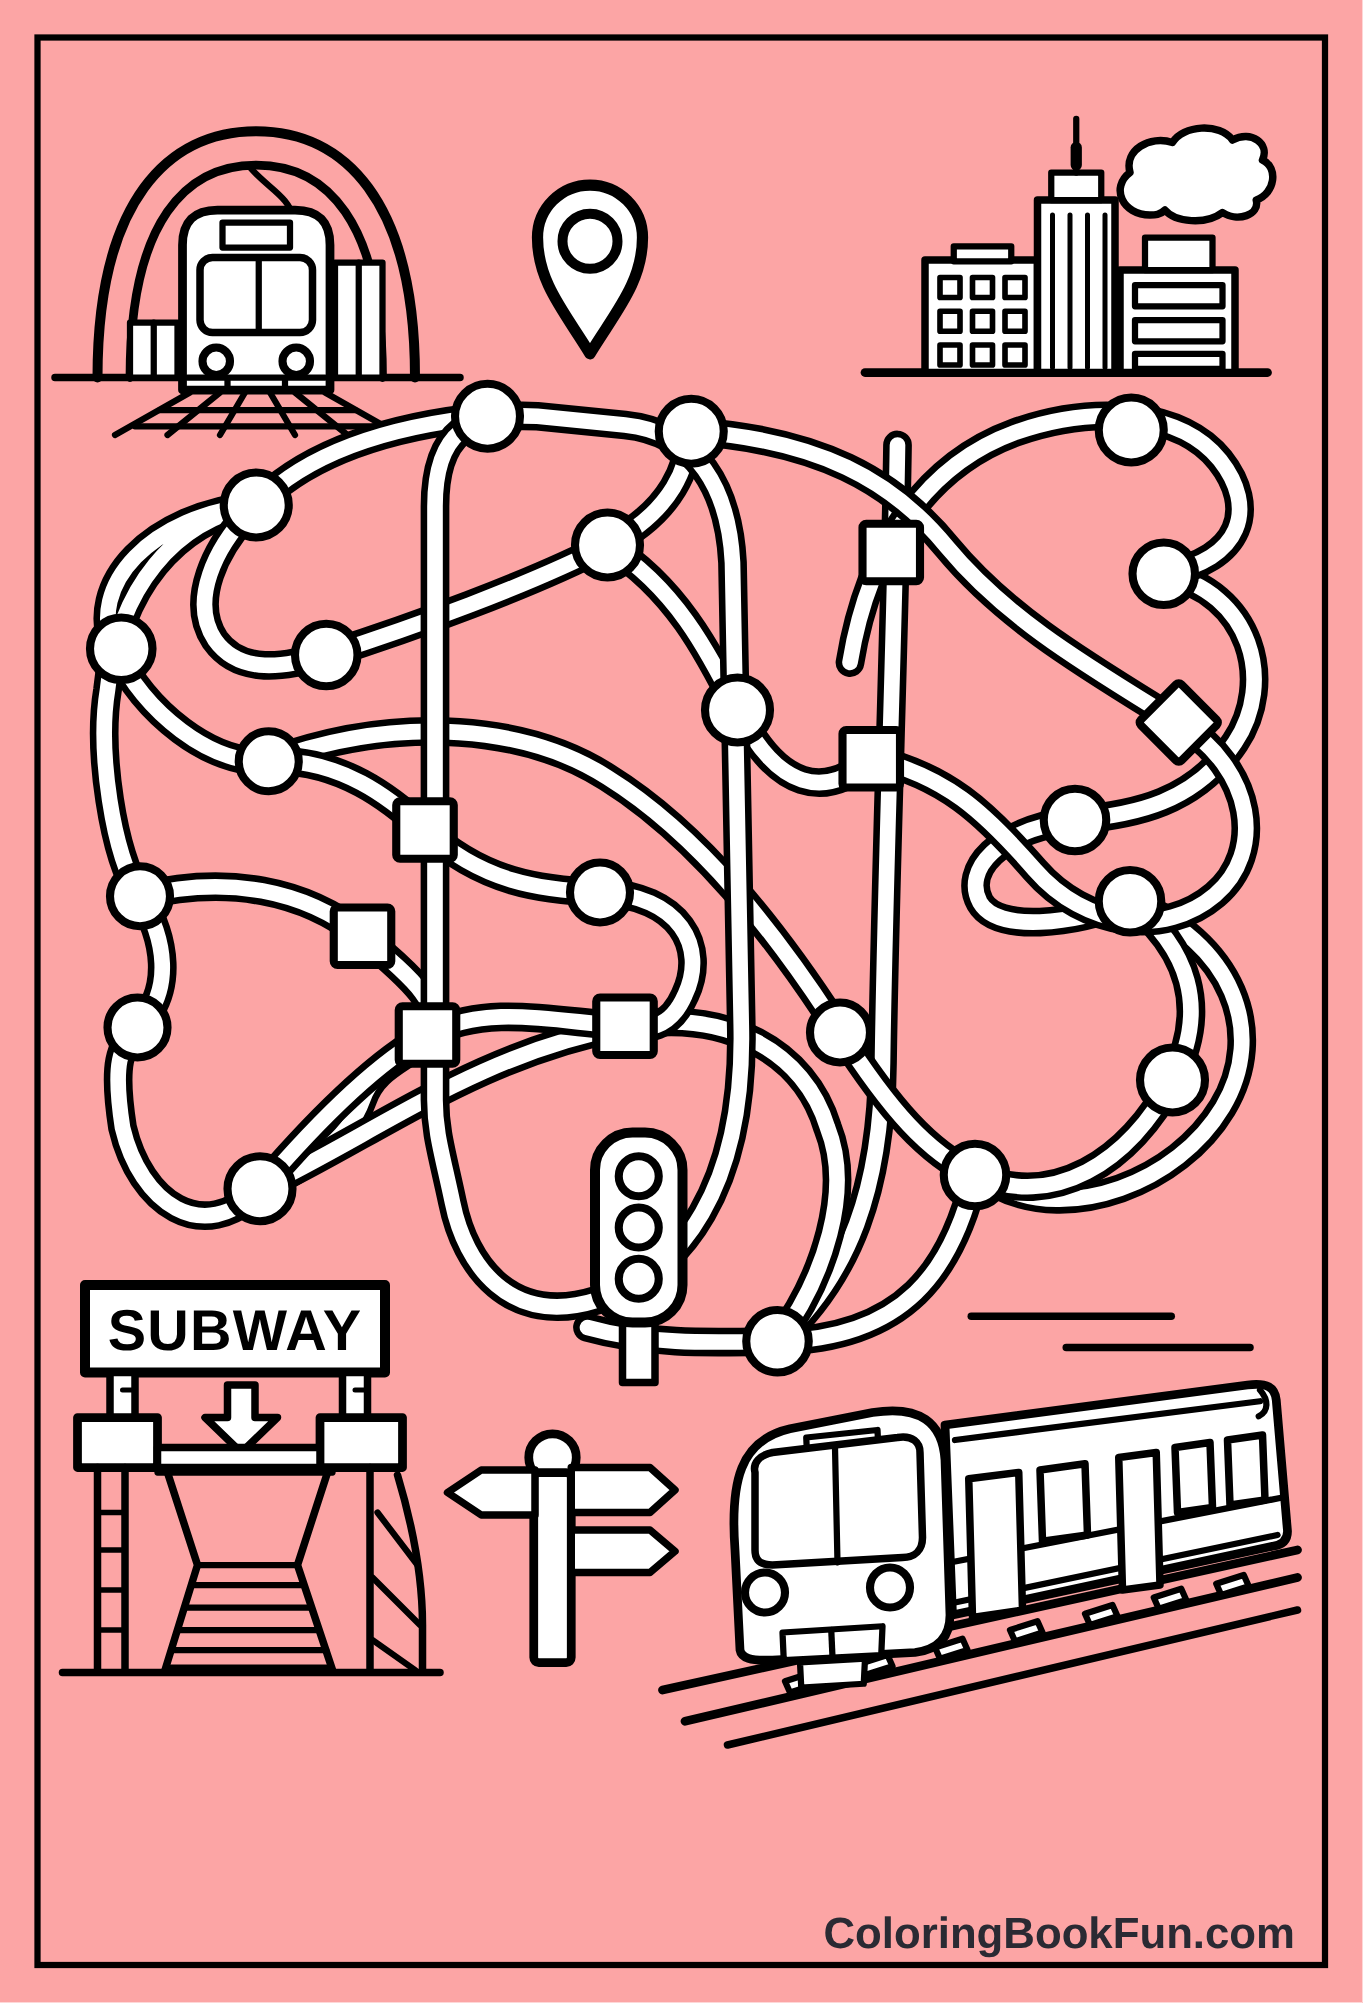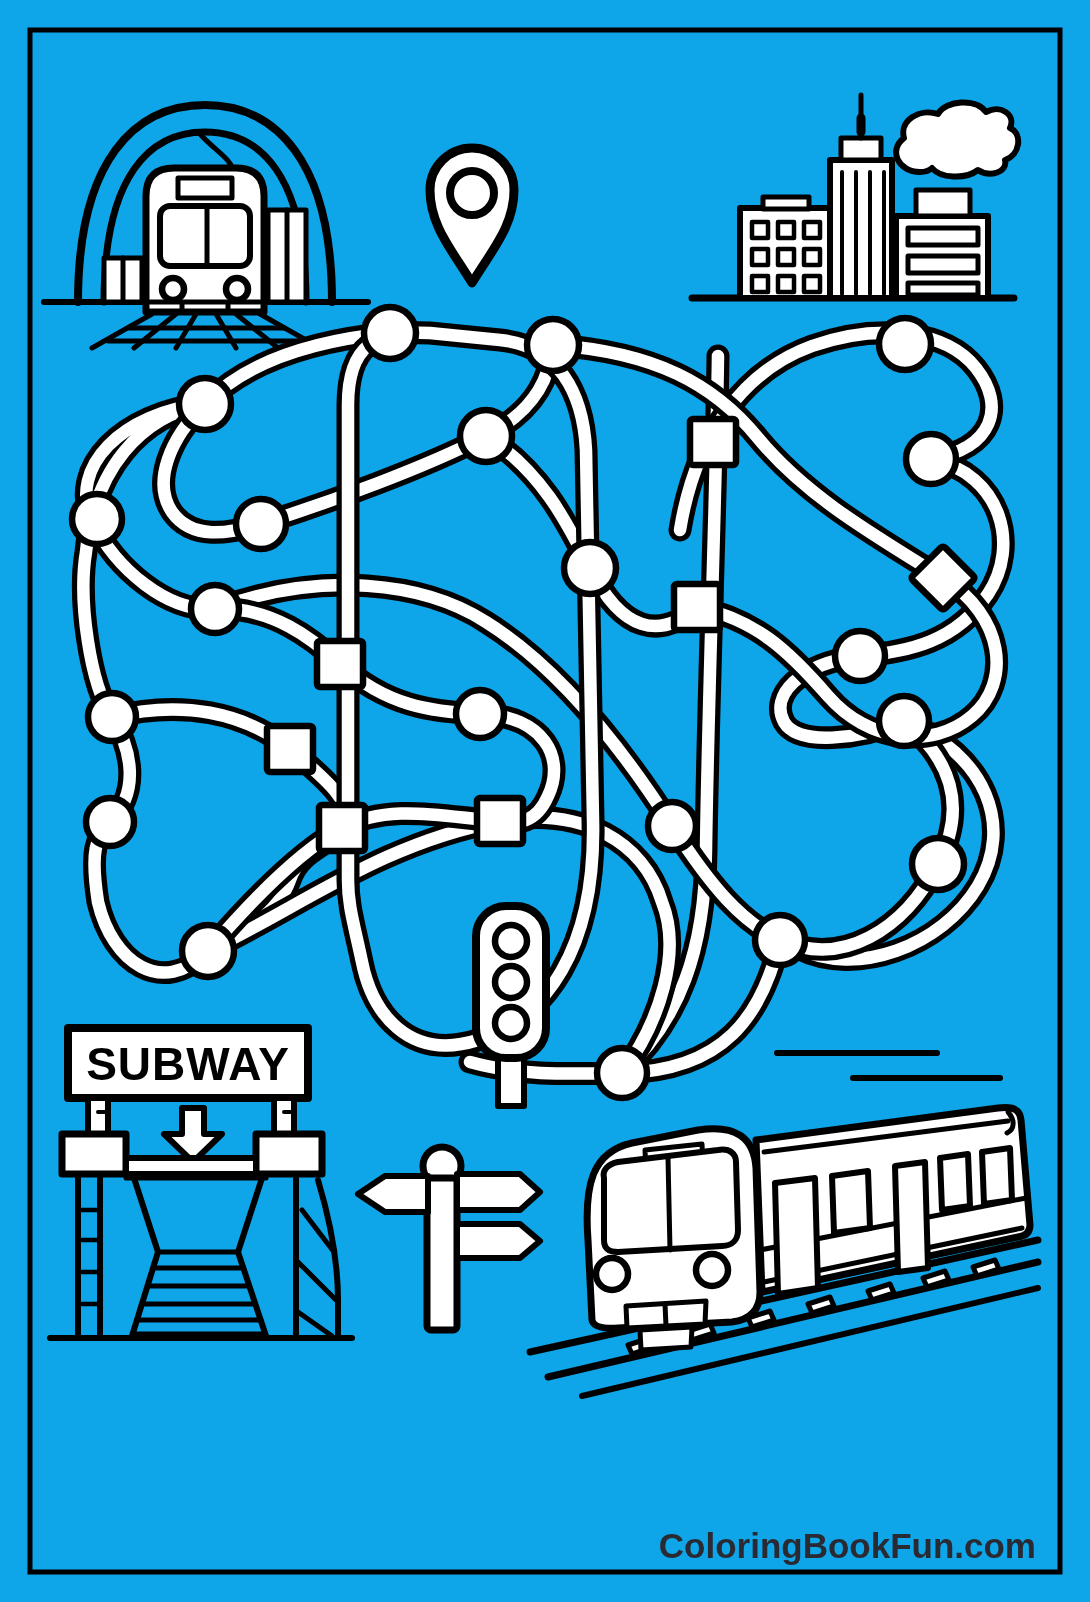--- a/index.html
+++ b/index.html
@@ -1,16 +1,16 @@
 <!DOCTYPE html>
 <html><head>
 <meta charset="utf-8">
 <style>
   html,body{margin:0;padding:0;background:#ffffff;}
-  #page{position:relative;width:1090px;height:1602px;background:#0ea5e9;overflow:hidden;
+  #page{position:relative;width:1090px;height:1602px;background:#fca5a5;overflow:hidden;
         font-family:"Liberation Sans", sans-serif;}
   svg{position:absolute;left:0;top:0;}
   .ln{fill:none;stroke:#000;stroke-linecap:round;stroke-linejoin:round;}
   .fw{fill:#fff;stroke:#000;stroke-linejoin:round;}
   .tube-o{fill:none;stroke:#000;stroke-width:23;stroke-linecap:round;}
   .tube-i{fill:none;stroke:#fff;stroke-width:12.5;stroke-linecap:round;}
   .st{fill:#fff;stroke:#000;stroke-width:6.5;}
   .sign-text{font-family:"Liberation Sans", sans-serif;font-weight:700;font-size:46px;fill:#000;letter-spacing:1px;}
   .footer-text{font-family:"Liberation Sans", sans-serif;font-weight:700;font-size:35px;fill:#2a2a33;}
 </style>

